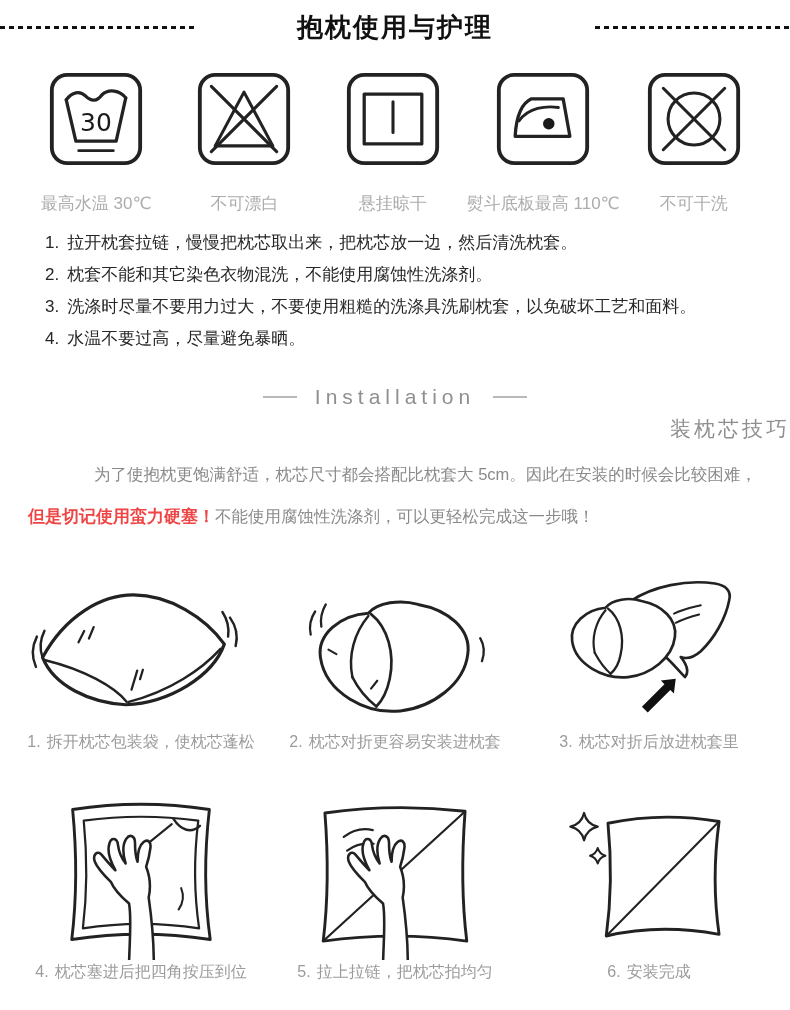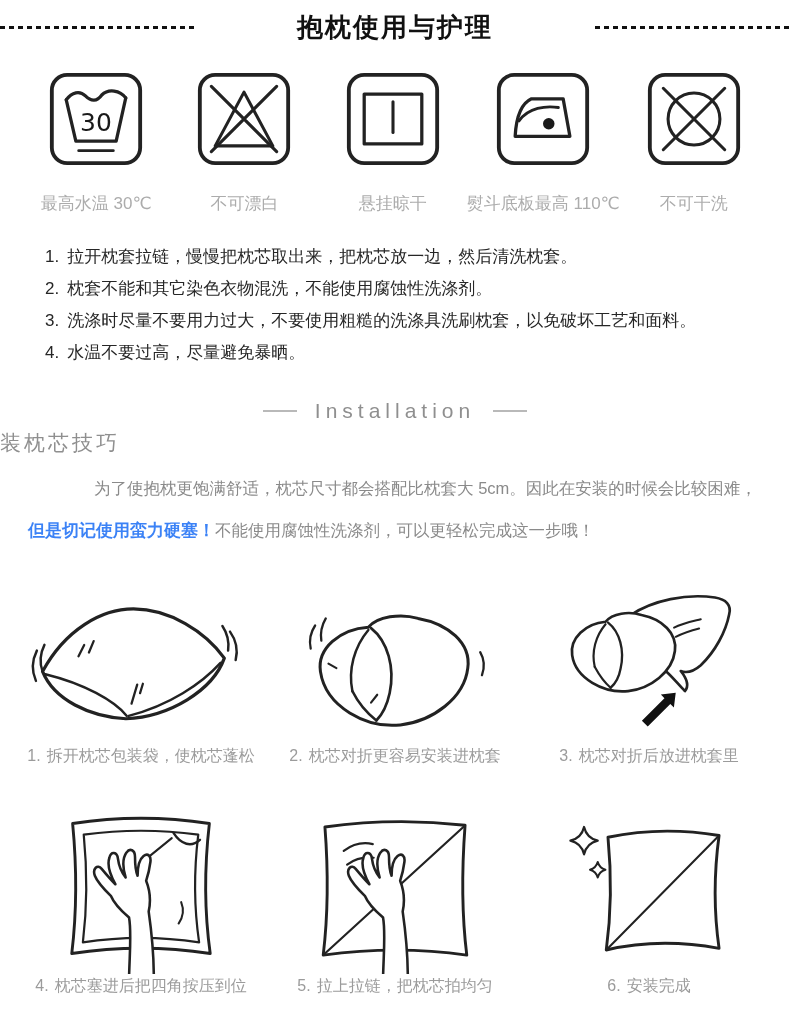--- a/index.html
+++ b/index.html
@@ -17,35 +17,35 @@
   }
   .page-title { font-size:26px; font-weight:bold; letter-spacing:2px; color:#111; }
 
   
   .care-row { margin-top:26px; padding:0 22px; display:flex; }
   .care-item { flex:1; display:flex; flex-direction:column; align-items:center; }
   .care-item svg { width:96px; height:96px; display:block; }
   .care-label { margin-top:25px; font-size:17px; color:#acacac; white-space:nowrap; }
 
   
-  .instructions { margin-top:26px; padding-left:45px; padding-right:30px; }
+  .instructions { margin-top:12px; padding-left:45px; padding-right:30px; }
   .instruction-item { font-size:17px; line-height:32px; color:#262626; }
   .instruction-item .num { margin-right:8px; }
 
   
   .install-head { margin-top:30px; display:flex; align-items:center; justify-content:center; gap:18px; }
   .head-line { width:34px; height:2px; background:#b9b9b9; }
   .install-en { font-size:21px; color:#8f8f8f; letter-spacing:5px; }
-  .install-zh { margin-top:6px; text-align:left; font-size:21px; color:#8f8f8f; letter-spacing:3px; }
+  .install-zh { margin-top:6px; text-align:right; font-size:21px; color:#8f8f8f; letter-spacing:3px; }
 
   
   .intro { margin-top:18px; padding:0 28px; }
   .intro-line1 { text-indent:2em; font-size:16.5px; line-height:26px; color:#8a8a8a; padding-left:28px;text-align:center; }
   .intro-line2 { margin-top:16px; font-size:16.5px; line-height:26px; color:#8a8a8a; }
-  .intro-bold { font-weight:bold; color:#3b82f6; font-size:17px; }
+  .intro-bold { font-weight:bold; color:#ef4444; font-size:17px; }
 
   
   .steps-grid { display:grid; grid-template-columns:1fr 1fr 1fr; padding:0 14px; }
   .steps-grid.row1 { margin-top:46px; }
   .steps-grid.row2 { margin-top:36px; }
   .step-cell { display:flex; flex-direction:column; align-items:center; }
   .steps-grid.row1 .step-cell svg { width:236px; height:142px; display:block; }
   .steps-grid.row2 .step-cell svg { width:188px; height:171px; display:block; }
   .step-caption { font-size:16px; color:#9b9b9b; white-space:nowrap; }
   .steps-grid.row1 .step-caption { margin-top:14px; }

